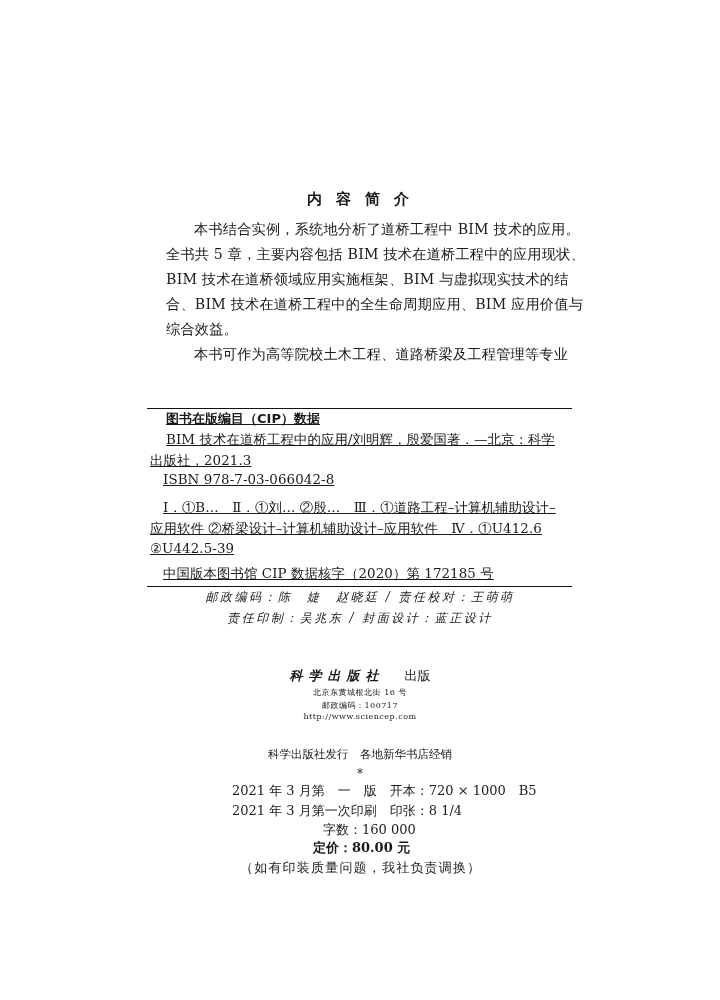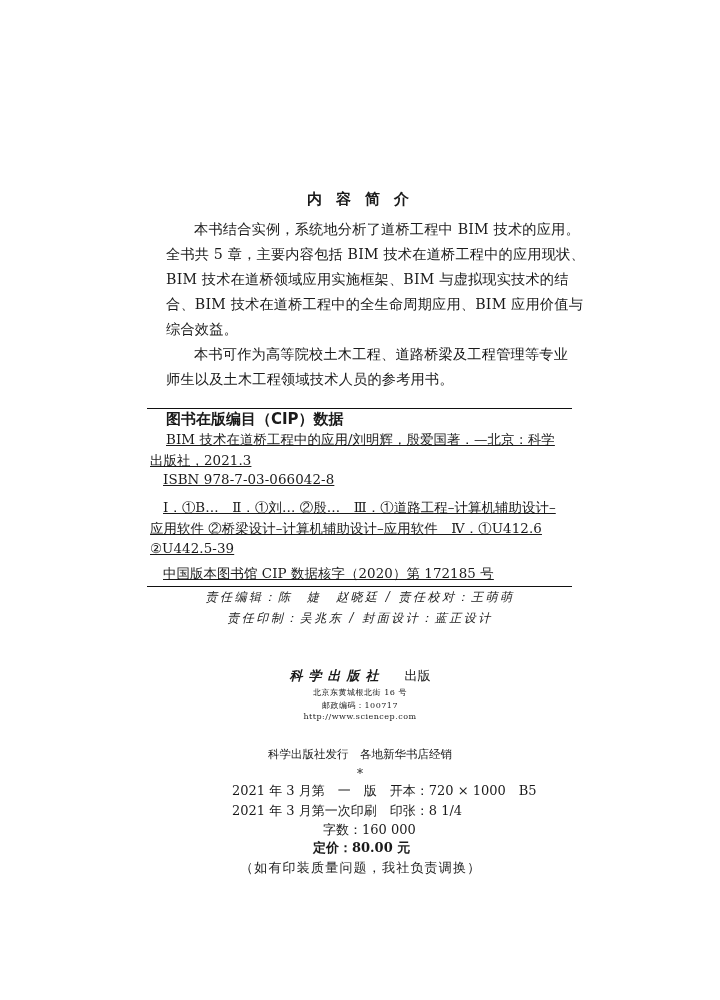--- a/index.html
+++ b/index.html
@@ -45,21 +45,22 @@
       position: absolute;
       left: 147px;
       width: 425px;
       height: 0;
       border-top: 1.6px solid #111;
     }
     .cip-head {
       left: 166px; top: 398px;
       font-family: "DejaVu Sans", "Liberation Sans", sans-serif;
       font-weight: bold;
-      font-size: 15px;
+      font-size: 13px;
+      text-decoration: underline;
     }
     .cip-line {
       font-size: 13.4px;
       letter-spacing: 0.1px;
       text-decoration: underline;
     }
 
     
     .credit {
       left: 0; width: 720px; text-align: center;
@@ -118,38 +119,37 @@
 <div class="page">
 
   <div class="abs intro-title">内容简介</div>
 
   <div class="abs body-line indent" style="top:208px">本书结合实例，系统地分析了道桥工程中 BIM 技术的应用。</div>
   <div class="abs body-line" style="top:233px">全书共 5 章，主要内容包括 BIM 技术在道桥工程中的应用现状、</div>
   <div class="abs body-line" style="top:258px">BIM 技术在道桥领域应用实施框架、BIM 与虚拟现实技术的结</div>
   <div class="abs body-line" style="top:283px">合、BIM 技术在道桥工程中的全生命周期应用、BIM 应用价值与</div>
   <div class="abs body-line" style="top:308px">综合效益。</div>
   <div class="abs body-line indent" style="top:333px">本书可作为高等院校土木工程、道路桥梁及工程管理等专业</div>
-  <div class="abs body-line" style="top:358px">师生以及土木工程领域技术人员的参考用书。</div>
 
   <div class="rule" style="top:396px"></div>
 
   <div class="abs cip-head">图书在版编目（CIP）数据</div>
   <div class="abs cip-line" style="left:166px; top:419px">BIM 技术在道桥工程中的应用/刘明辉，殷爱国著．—北京：科学</div>
   <div class="abs cip-line" style="left:150px; top:440px">出版社，2021.3</div>
   <div class="abs cip-line" style="left:163px; top:460px">ISBN 978-7-03-066042-8</div>
 
   <div class="abs cip-line" style="left:163px; top:487px">Ⅰ．①B…　Ⅱ．①刘…  ②殷…　Ⅲ．①道路工程–计算机辅助设计–</div>
   <div class="abs cip-line" style="left:150px; top:508px">应用软件  ②桥梁设计–计算机辅助设计–应用软件　Ⅳ．①U412.6</div>
   <div class="abs cip-line" style="left:150px; top:529px">②U442.5-39</div>
 
   <div class="abs cip-line" style="left:163px; top:553px">中国版本图书馆 CIP 数据核字（2020）第 172185 号</div>
 
   <div class="rule" style="top:574px"></div>
 
-  <div class="abs credit" style="top:577px">责任编辑：陈　婕　赵晓廷 / 责任校对：王萌萌</div>
+  <div class="abs credit" style="top:577px">邮政编码：陈　婕　赵晓廷 / 责任校对：王萌萌</div>
   <div class="abs credit" style="top:598px">责任印制：吴兆东 / 封面设计：蓝正设计</div>
 
   <div class="abs center-line" style="top:653px">
     <span class="pub-name">科学出版社</span><span class="pub-suffix">出版</span>
   </div>
   <div class="abs center-line small" style="top:675px">北京东黄城根北街 16 号</div>
   <div class="abs center-line small" style="top:688px">邮政编码：100717</div>
   <div class="abs center-line small" style="top:700px">http://www.sciencep.com</div>
 
 

